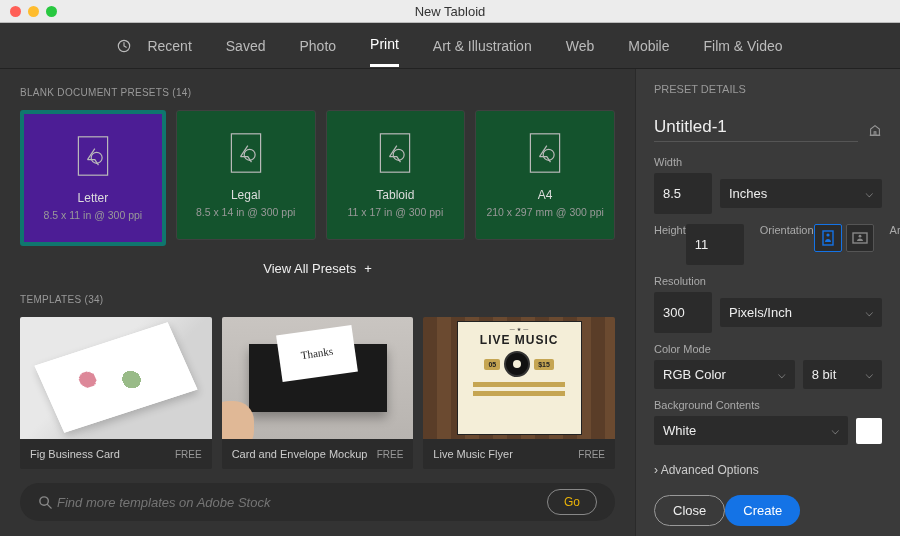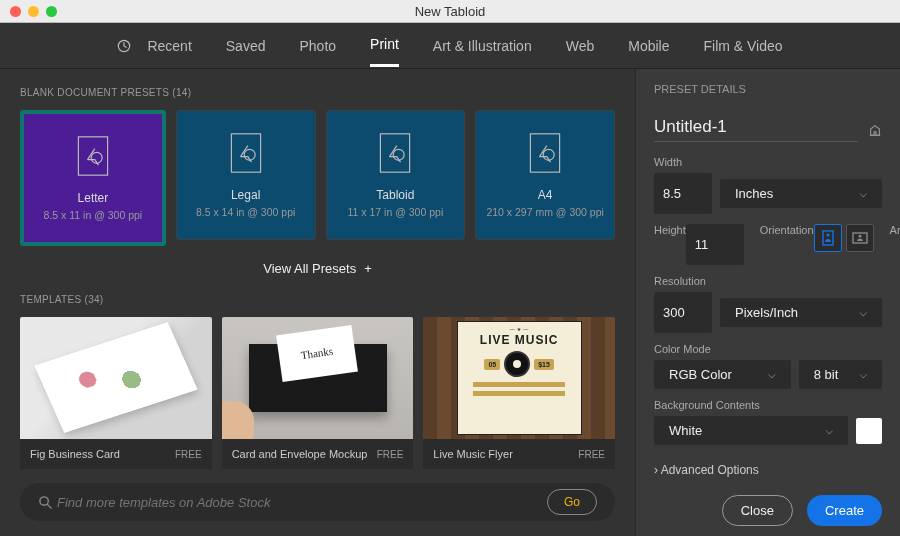--- a/index.html
+++ b/index.html
@@ -14,21 +14,21 @@
 .tabs-inner{display:flex;gap:34px;align-items:center}
 .tab{color:#bbb;font-size:14px;display:flex;align-items:center;gap:16px;cursor:pointer;padding:12px 0}
 .tab.active{color:#fff;border-bottom:3px solid #fff;font-weight:500}
 .recent-icon{width:14px;height:14px;display:inline-block}
 .body{display:flex;height:calc(536px - 22px - 45px)}
 .left-pane{flex:1;background:#333;padding:18px 20px 12px 20px;overflow:hidden;display:flex;flex-direction:column}
 .right-pane{width:228px;background:#3a3a3a;padding:14px 18px 12px 18px;display:flex;flex-direction:column;border-left:1px solid #2a2a2a}
 .section-header{font-size:10px;color:#999;letter-spacing:0.3px;margin-bottom:12px}
 .section-header .count{color:#999}
 .presets-row{display:flex;gap:10px}
-.preset-card{flex:1;background:#0c4a6e;border:1px solid #404040;border-radius:3px;height:128px;display:flex;flex-direction:column;align-items:center;justify-content:center;cursor:pointer;position:relative}
+.preset-card{flex:1;background:#14532d;border:1px solid #404040;border-radius:3px;height:128px;display:flex;flex-direction:column;align-items:center;justify-content:center;cursor:pointer;position:relative}
 .preset-card.selected{border:4px solid #0f766e;background:#4c1d95}
 .doc-icon{width:38px;height:42px;margin-bottom:14px}
 .preset-name{font-size:12px;color:#ddd;margin-bottom:4px}
 .preset-dim{font-size:10.5px;color:#999}
 .view-all{text-align:center;margin:15px 0 18px 0;font-size:13px;color:#eee;cursor:pointer;display:flex;align-items:center;justify-content:center;gap:8px}
 .plus{font-size:13px}
 .templates-row{display:flex;gap:10px}
 .template-card{flex:1;display:flex;flex-direction:column}
 .template-img{height:122px;background:#555;border-radius:2px 2px 0 0;position:relative;overflow:hidden}
 .template-label{height:30px;background:#2b2b2b;display:flex;align-items:center;justify-content:space-between;padding:0 10px;font-size:11px;color:#ccc;border-radius:0 0 2px 2px}
@@ -37,28 +37,28 @@
 .search-input{flex:1;background:transparent;border:none;color:#aaa;font-size:13px;font-style:italic;outline:none}
 .go-btn{border:1px solid #888;color:#eab308;background:transparent;border-radius:14px;padding:5px 16px;font-size:12px;cursor:pointer}
 .pd-title{font-size:11px;color:#999;margin-bottom:22px}
 .pd-name-row{display:flex;align-items:center;justify-content:space-between;margin-bottom:14px}
 .pd-name{font-size:17px;color:#eee;border-bottom:1px solid #555;flex:1;padding-bottom:4px}
 .save-icon{width:14px;height:14px;color:#999;cursor:pointer;margin-left:10px}
 .field-label{font-size:11px;color:#aaa;margin-bottom:5px}
 .field-row{display:flex;gap:8px;margin-bottom:10px;align-items:center}
 .input-box{background:#2b2b2b;border:none;color:#eee;padding:13px 9px;font-size:13px;border-radius:2px;outline:none}
 .input-box.narrow{width:40px}
-.select-box{background:#2b2b2b;color:#eee;padding:7px 15px;font-size:13px;border-radius:2px;flex:1;display:flex;justify-content:space-between;align-items:center;cursor:pointer}
+.select-box{background:#2b2b2b;color:#eee;padding:7px 9px;font-size:13px;border-radius:2px;flex:1;display:flex;justify-content:space-between;align-items:center;cursor:pointer}
 .chevron{font-size:10px;color:#999}
 .orient-btns{display:flex;gap:4px}
 .orient-btn{width:26px;height:26px;border:1px solid #555;background:#2b2b2b;display:flex;align-items:center;justify-content:center;border-radius:2px;cursor:pointer}
 .orient-btn.active{border-color:#1473e6}
 .artboard-cb{width:16px;height:16px;border:1px solid #888;margin-left:4px;border-radius:2px;cursor:pointer}
 .adv-opt{font-size:12px;color:#ccc;margin-top:8px;cursor:pointer}
-.right-footer{margin-top:auto;display:flex;justify-content:flex-end;gap:14px}
+.right-footer{margin-top:auto;display:flex;gap:0}
 .btn{border-radius:16px;padding:7px 18px;font-size:13px;cursor:pointer;border:none}
 .btn-close{background:transparent;border:1px solid #999;color:#eee}
 .btn-create{background:#1473e6;color:#fff;font-weight:500}
 .col-group{display:flex;flex-direction:row}
 .hw-row{display:flex;gap:16px;margin-bottom:10px}
 .bg-swatch{width:26px;height:26px;background:#fff;border-radius:2px}
 
 .thumb1{background:linear-gradient(135deg,#e8e8e8 40%,#d4d4d4 60%);display:flex;align-items:center;justify-content:center}
 .thumb1::before{content:"";width:70%;height:55%;background:#fff;transform:rotate(-18deg) skewX(6deg);box-shadow:0 4px 8px rgba(0,0,0,.2);border:3px solid #fff;background-image:radial-gradient(circle at 30% 40%,#d89 8%,transparent 8%),radial-gradient(circle at 60% 60%,#9b8 10%,transparent 10%)}
 .thumb2{background:linear-gradient(#c9c5c1,#b8b4b0);display:flex;align-items:center;justify-content:center}

